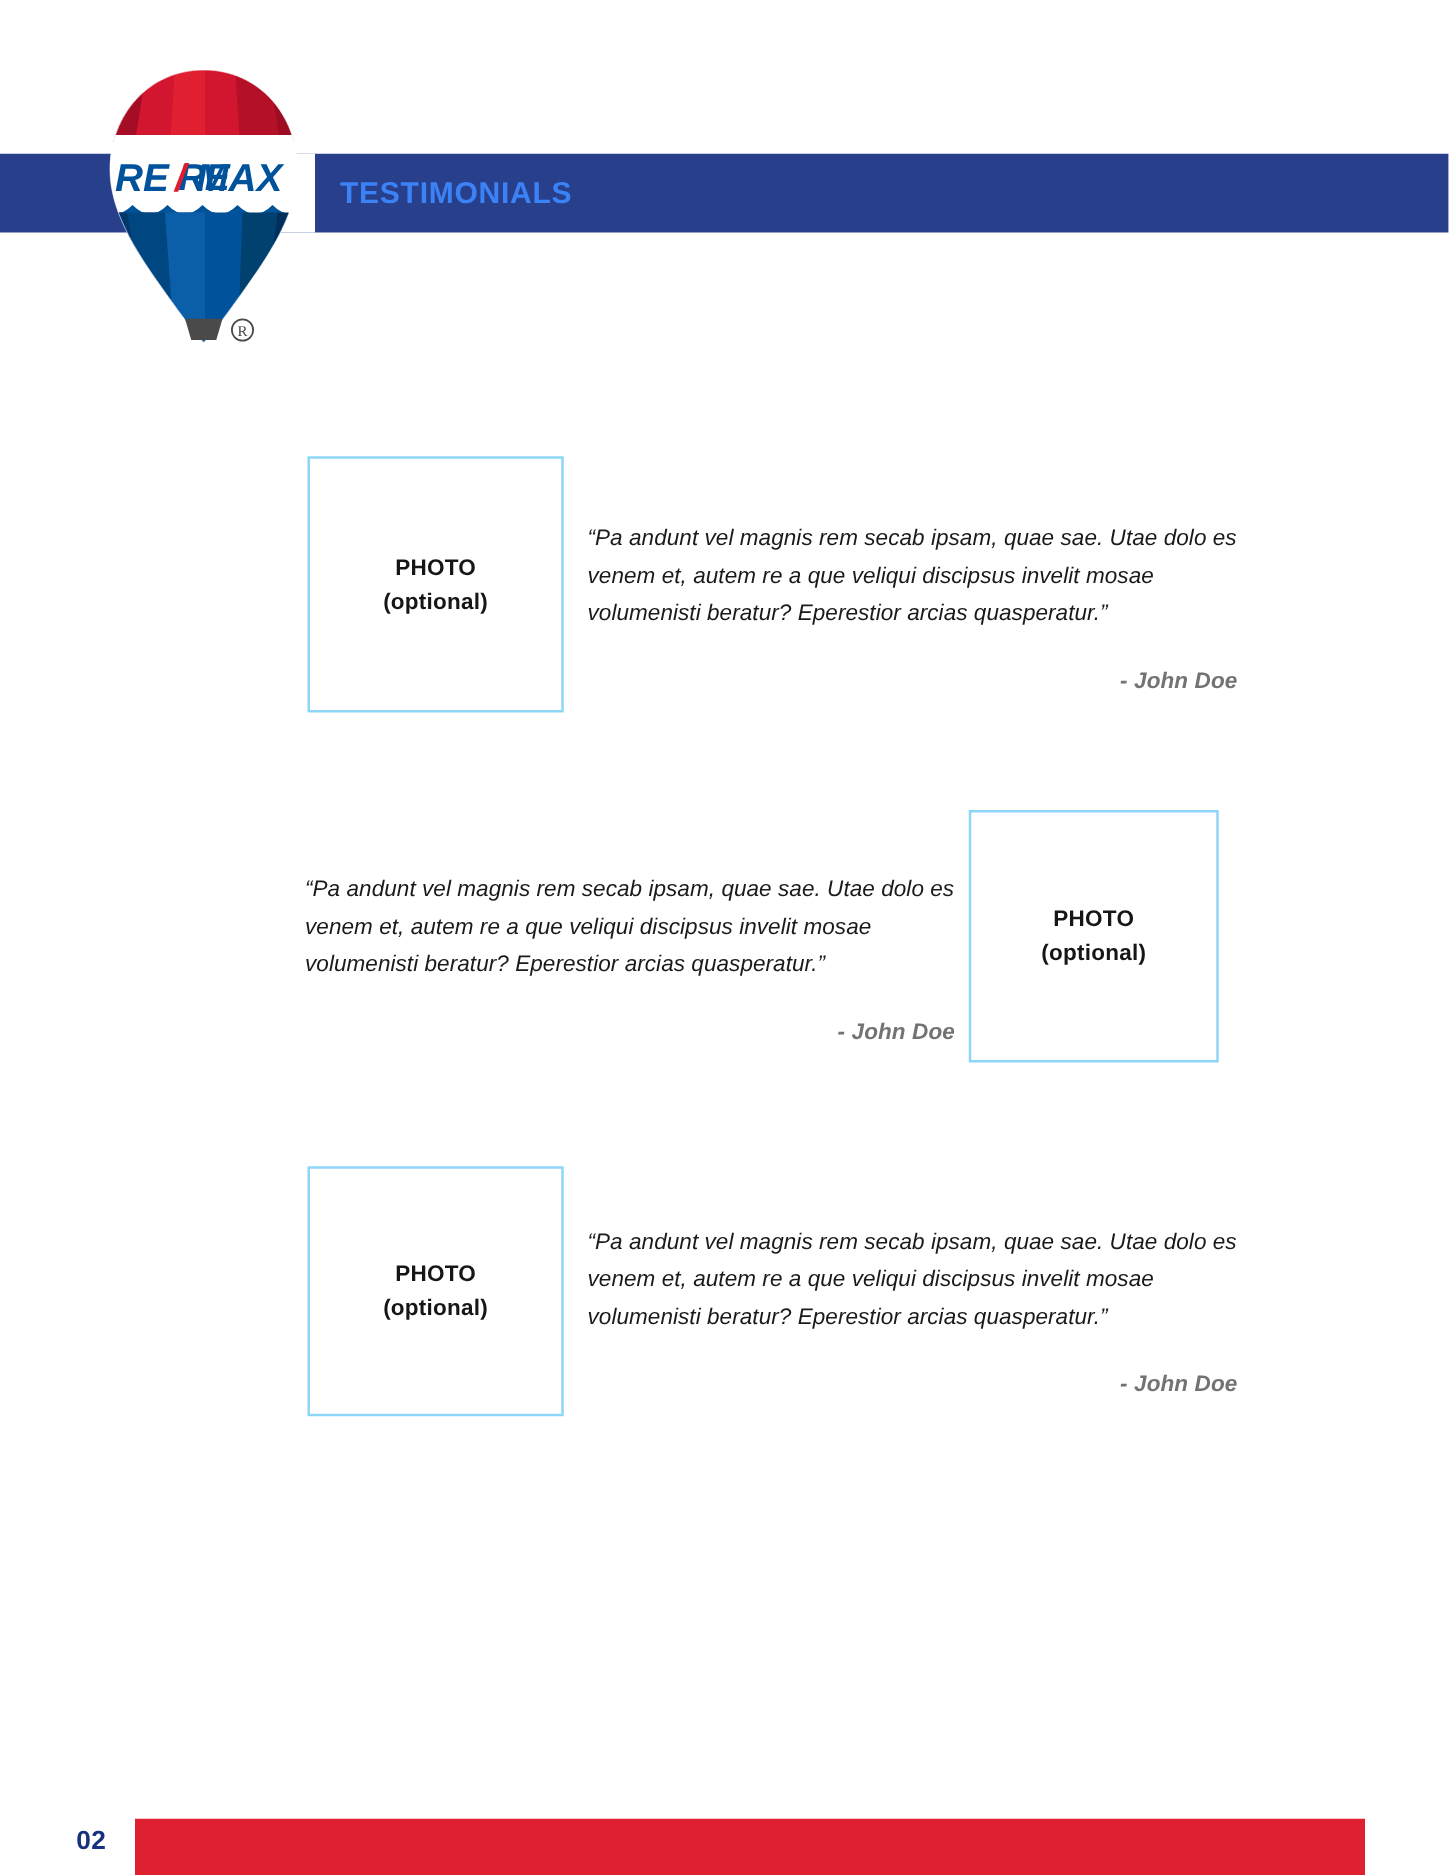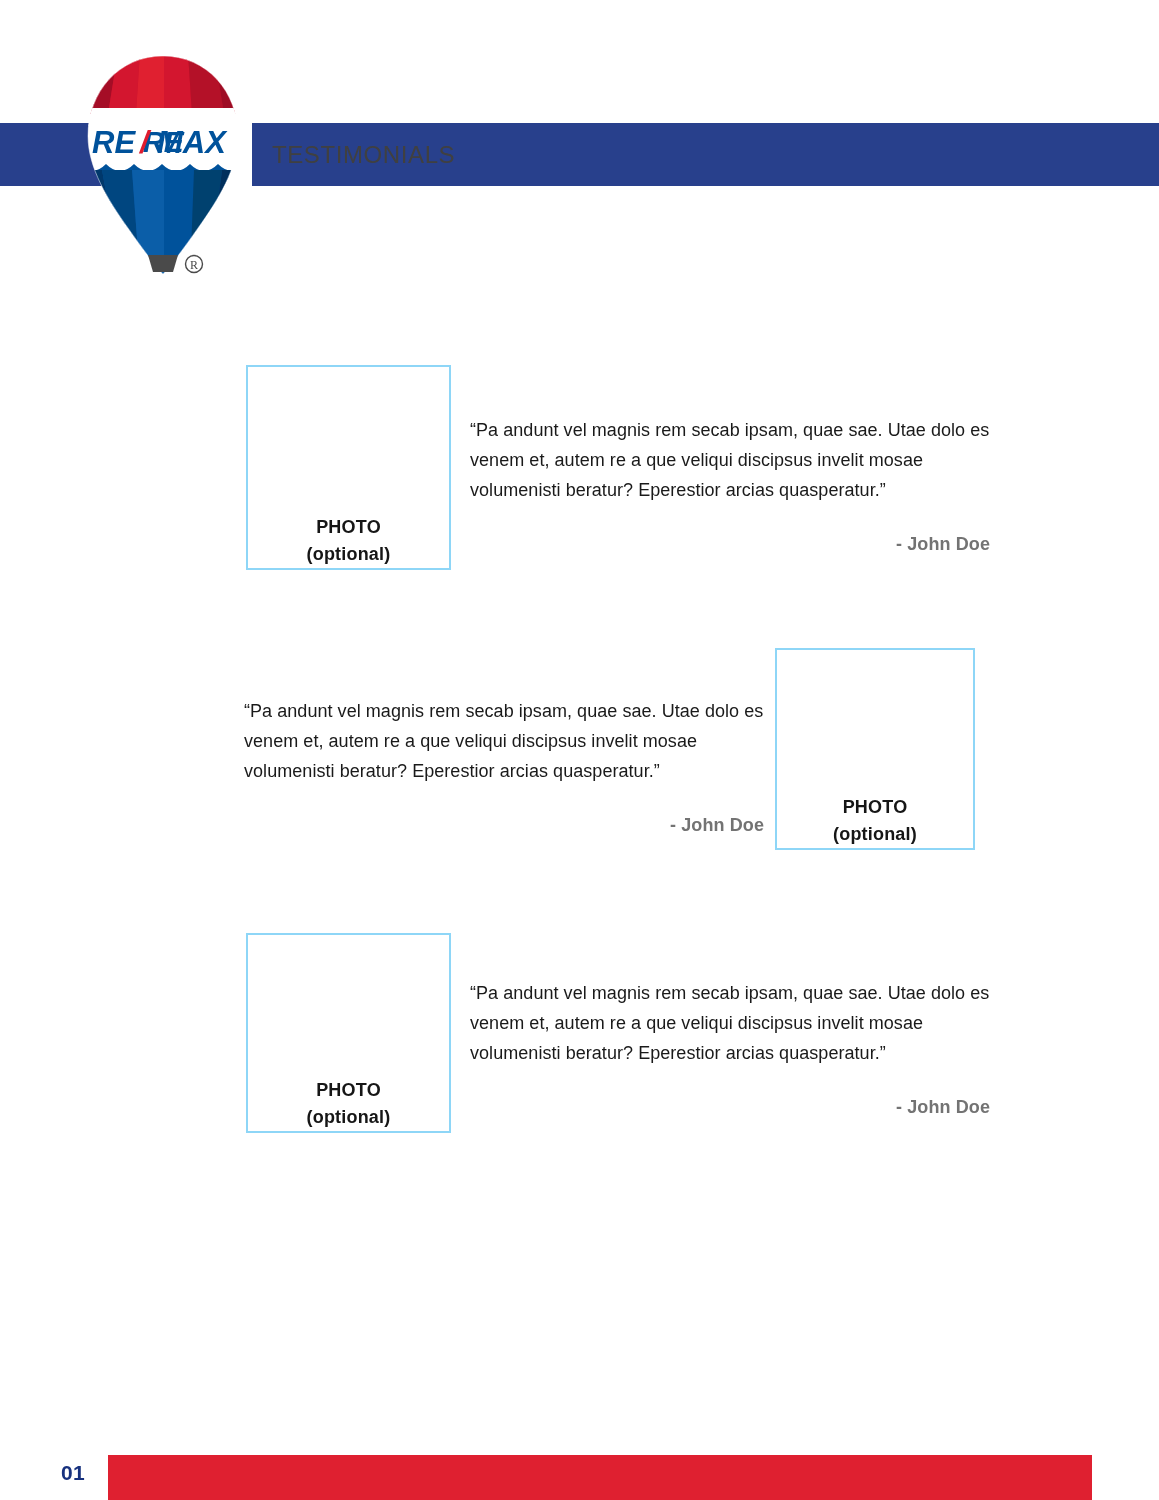--- a/index.html
+++ b/index.html
@@ -36,23 +36,23 @@
     width: 80px;
     height: 63px;
     background: #ffffff;
   }
 
   .header-title {
     position: absolute;
     left: 272px;
     top: 141px;
     font-size: 24px;
-    font-weight: normal;
+    font-weight: bold;
     letter-spacing: 0.6px;
-    color: #404040;
+    color: #3b82f6;
     line-height: 28px;
   }
 
   
   .logo {
     position: absolute;
     left: 78px;
     top: 52px;
     width: 170px;
     height: 228px;
@@ -68,36 +68,36 @@
   .t2 { top: 648px; height: 202px; }
   .t3 { top: 933px; height: 200px; }
 
   .photo-box {
     position: absolute;
     border: 2px solid #8ED6F7;
     background: #ffffff;
     display: flex;
     flex-direction: column;
     align-items: center;
-    justify-content: flex-end;
+    justify-content: center;
   }
   .t1 .photo-box { left: 246px; top: 0; width: 205px; height: 205px; }
   .t2 .photo-box { left: 775px; top: 0; width: 200px; height: 202px; }
   .t3 .photo-box { left: 246px; top: 0; width: 205px; height: 200px; }
 
   .photo-label {
     font-size: 18px;
     font-weight: bold;
     color: #161616;
     line-height: 27px;
     text-align: center;
     letter-spacing: 0.2px;
   }
 
-  .quote-block { position: absolute; }
+  .quote-block { position: absolute; font-style: italic; }
   .t1 .quote-block { left: 470px; top: 50px; width: 520px; }
   .t2 .quote-block { left: 244px; top: 48px; width: 520px; }
   .t3 .quote-block { left: 470px; top: 45px; width: 520px; }
 
   .quote-text {
     font-size: 18px;
     line-height: 30px;
     color: #1a1a1a;
     text-align: left;
     letter-spacing: 0.05px;
@@ -223,16 +223,16 @@
     <div class="photo-box">
       <div class="photo-label">PHOTO</div>
       <div class="photo-label">(optional)</div>
     </div>
     <div class="quote-block">
       <div class="quote-text">“Pa andunt vel magnis rem secab ipsam, quae sae. Utae dolo es venem et, autem re a que veliqui discipsus invelit mosae volumenisti beratur? Eperestior arcias quasperatur.”</div>
       <div class="attribution">- John Doe</div>
     </div>
   </div>
 
-  <div class="page-number">01</div>
+  <div class="page-number">02</div>
   <div class="footer-bar"></div>
 
 </div>
 
 </body></html>

